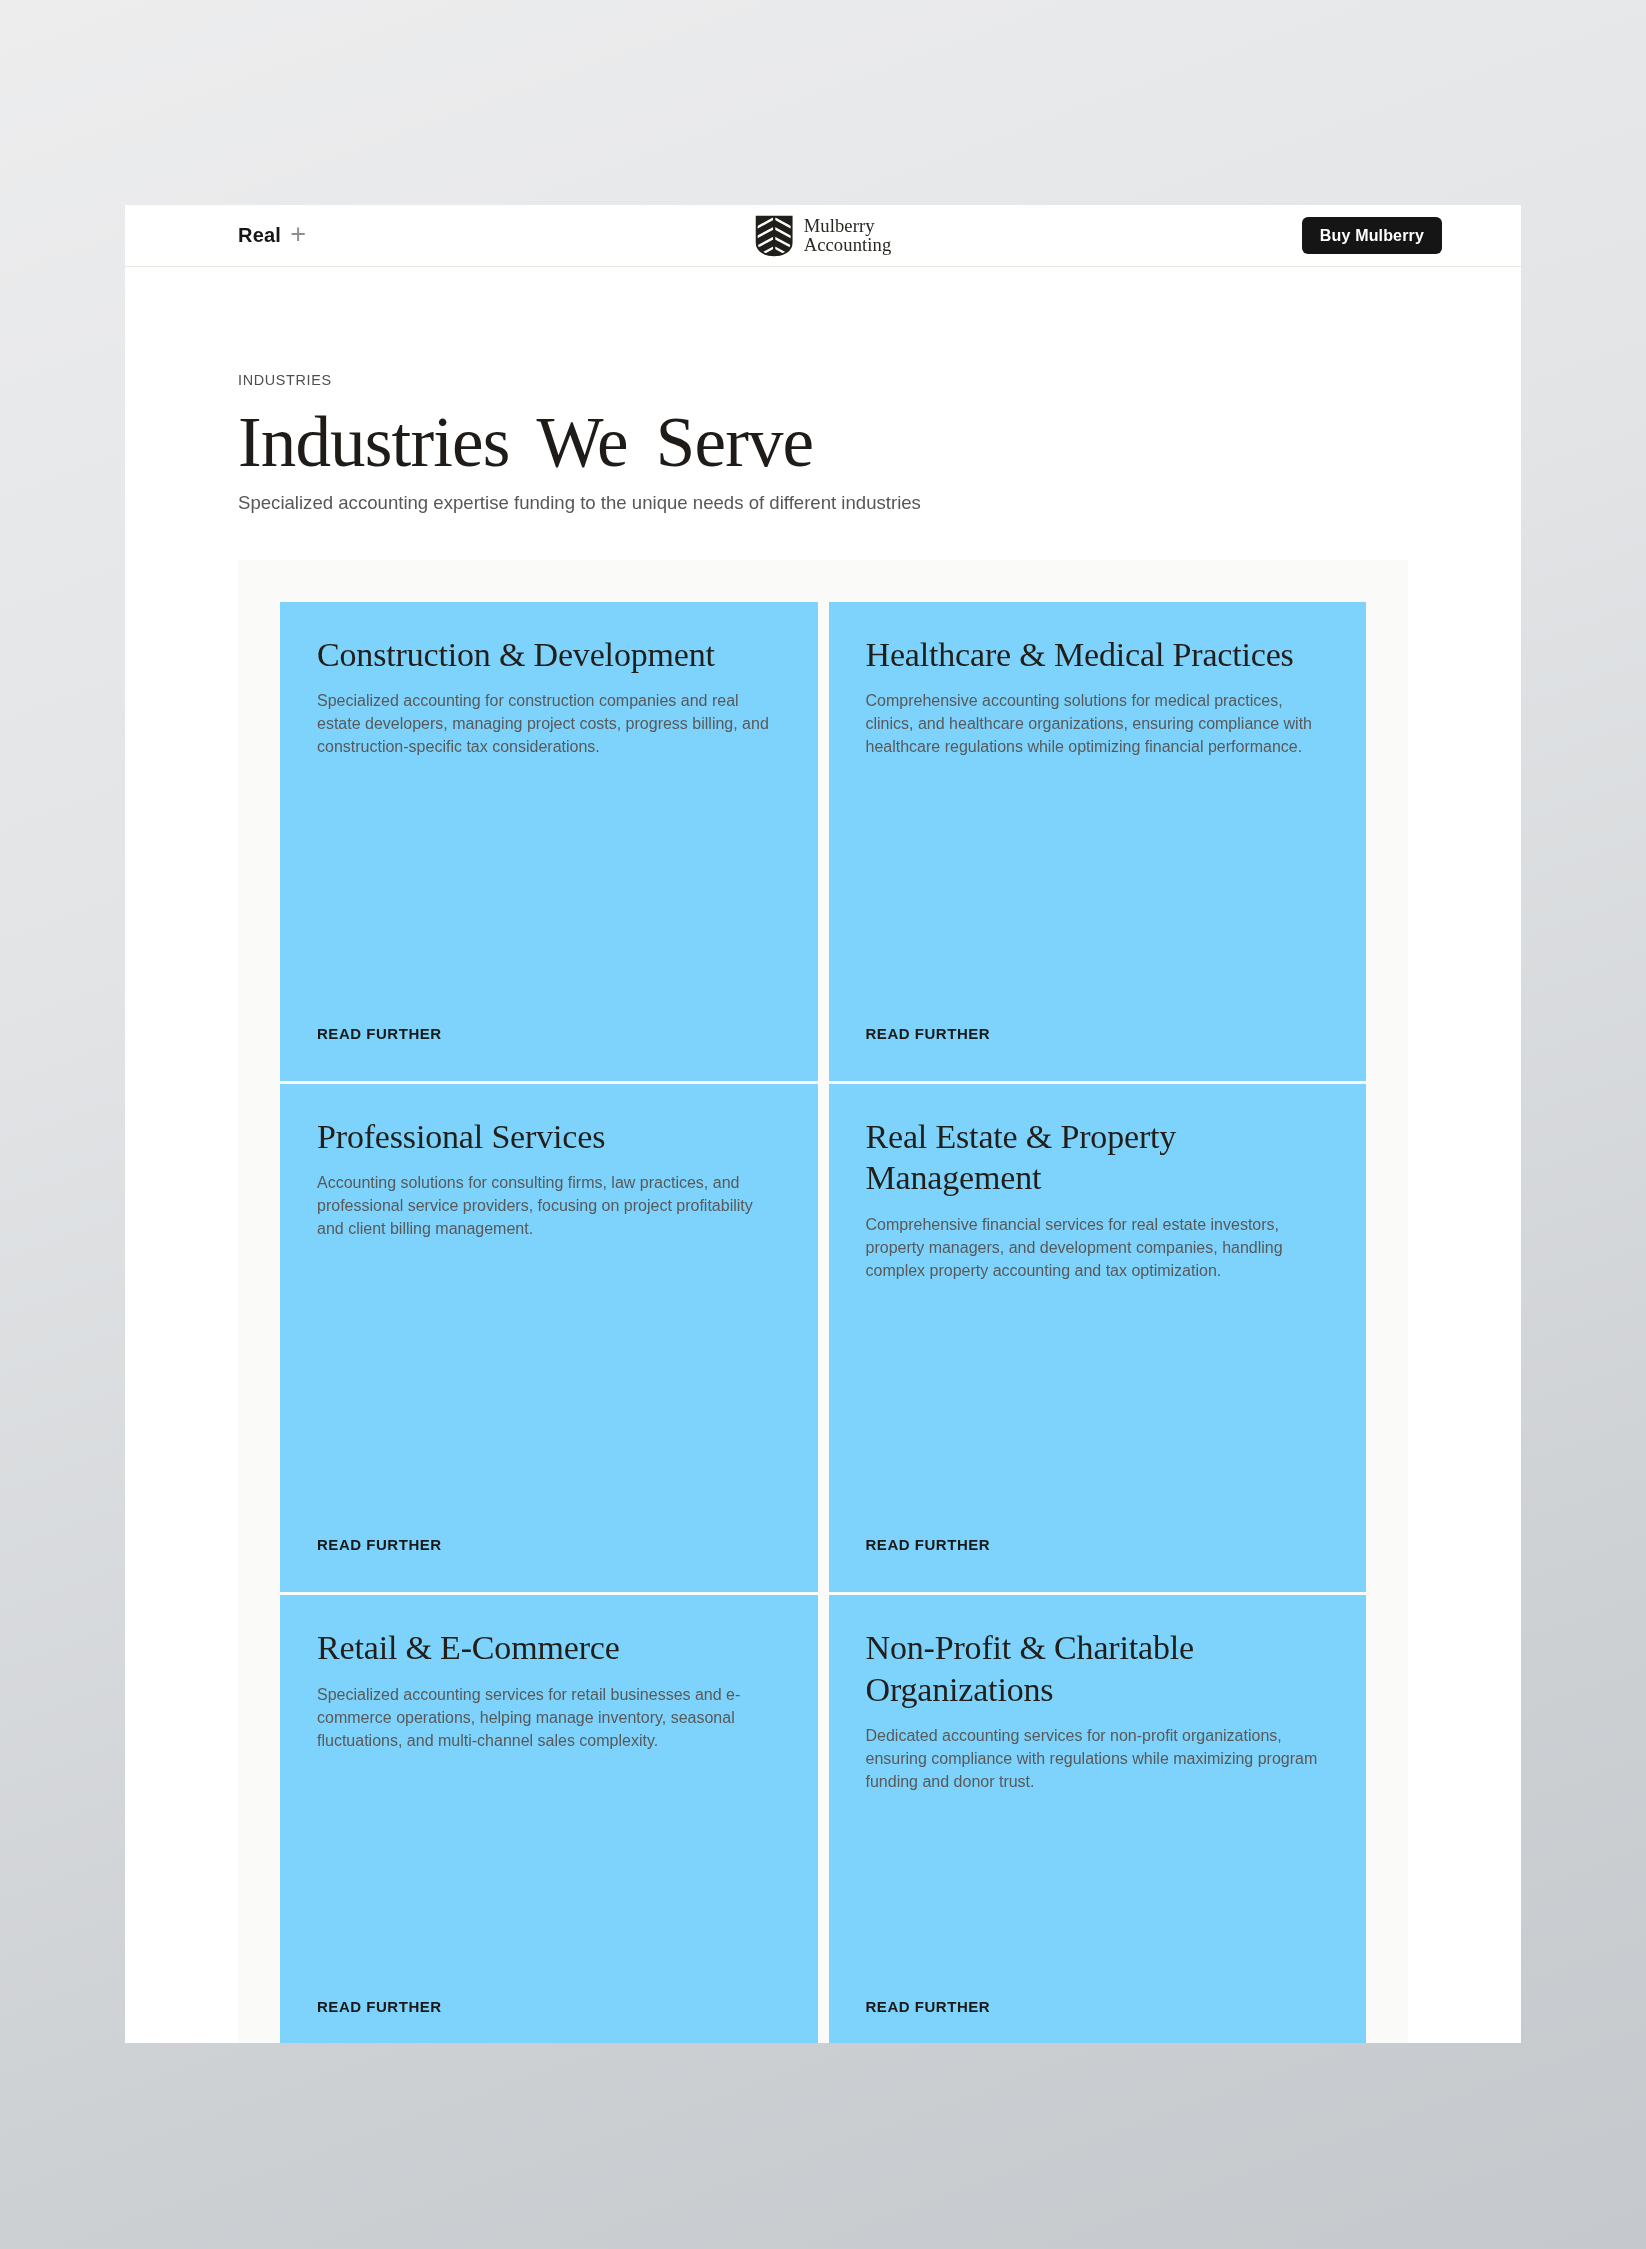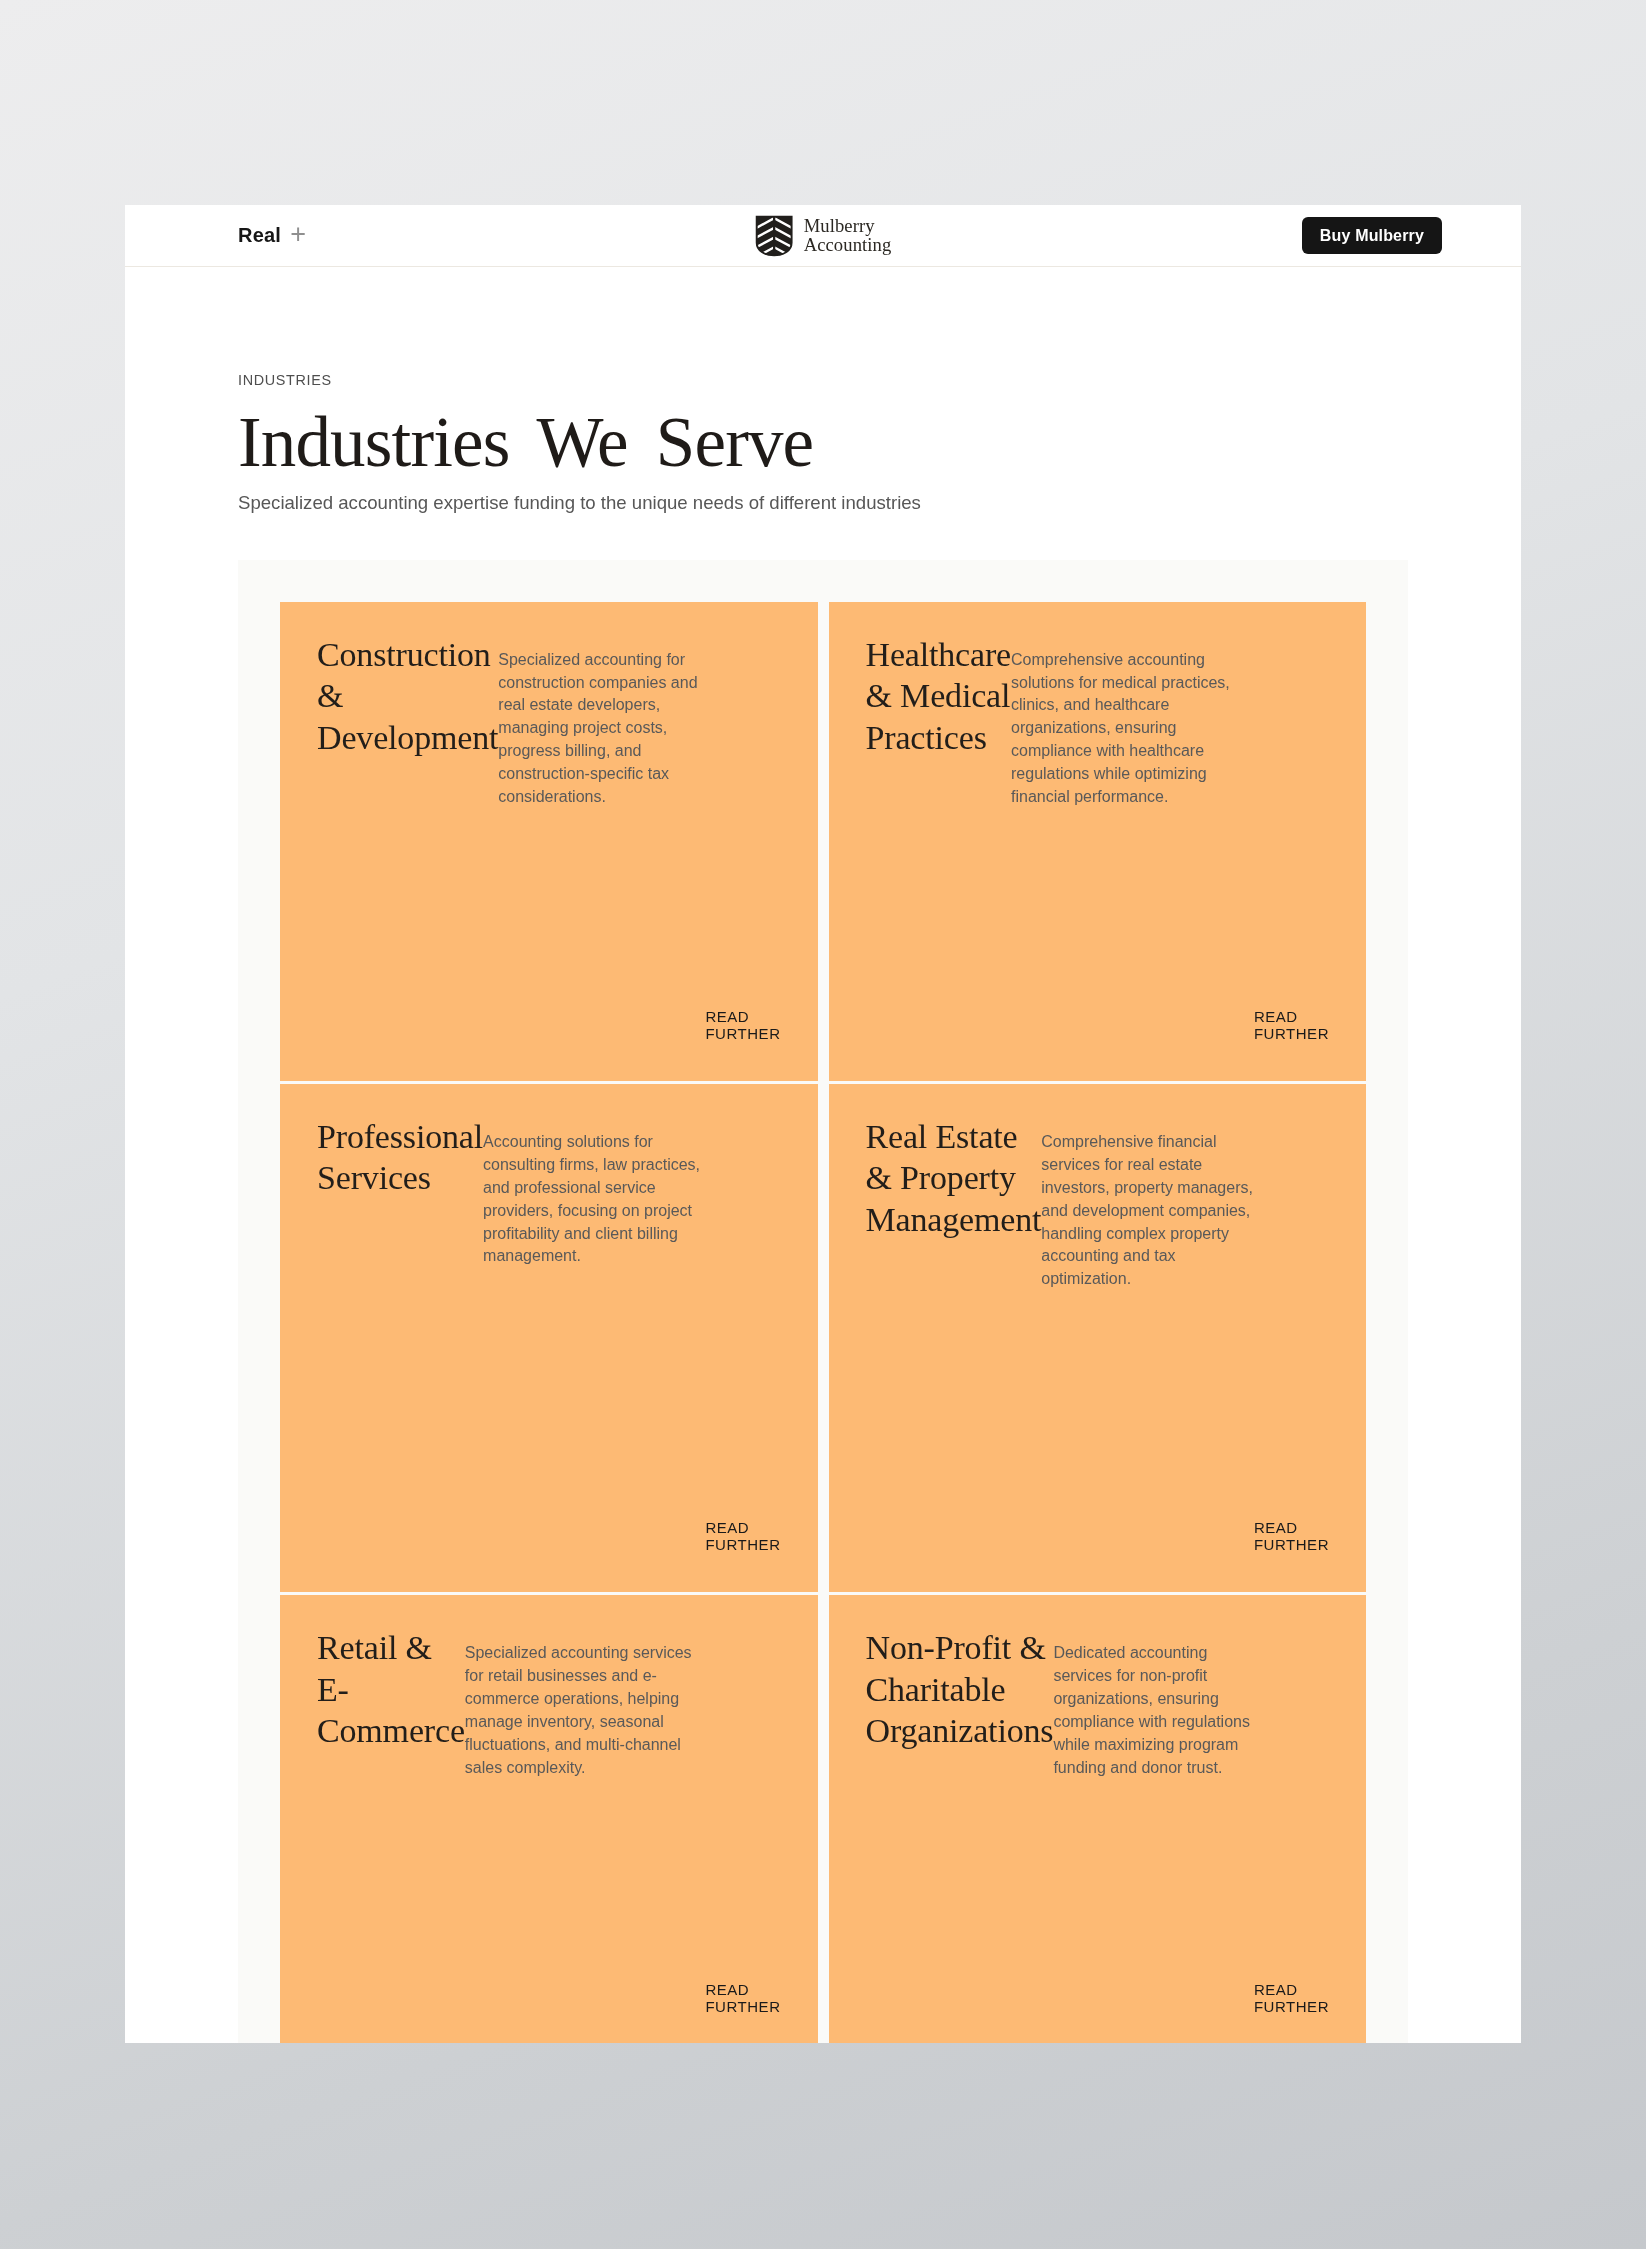--- a/index.html
+++ b/index.html
@@ -112,25 +112,25 @@
     padding: 42px 42px 12px 42px;
   }
   .cards-grid {
     display: grid;
     grid-template-columns: 1fr 1fr;
     grid-template-rows: 479px 508px 459px;
     column-gap: 11px;
     row-gap: 3.4px;
   }
   .card {
-    background: #fdba74;
+    background: #7dd3fc;
     box-sizing: border-box;
     padding: 32px 37px 39px 37px;
     display: flex;
-    flex-direction: row;
+    flex-direction: column;
   }
   .card-title {
     margin: 0;
     font-family: "Liberation Serif", "DejaVu Serif", serif;
     font-weight: 500;
     font-size: 34px;
     line-height: 1.22;
     color: #221e1a;
     letter-spacing: -0.005em;
   }
@@ -138,21 +138,21 @@
     margin: 15px 0 0 0;
     font-size: 16px;
     line-height: 1.43;
     color: #595959;
     max-width: 470px;
   }
   .read-further {
     margin-top: auto;
     align-self: flex-start;
     font-size: 15px;
-    font-weight: 400;
+    font-weight: 700;
     letter-spacing: 0.035em;
     color: #1a1a1a;
     text-decoration: none;
     cursor: pointer;
   }
 </style>
 </head>
 <body>
 
 <div class="page">

